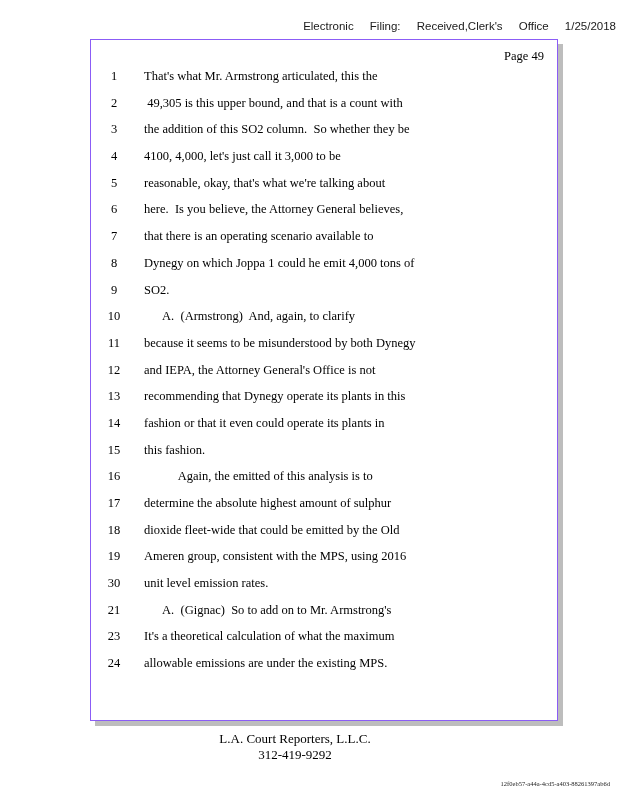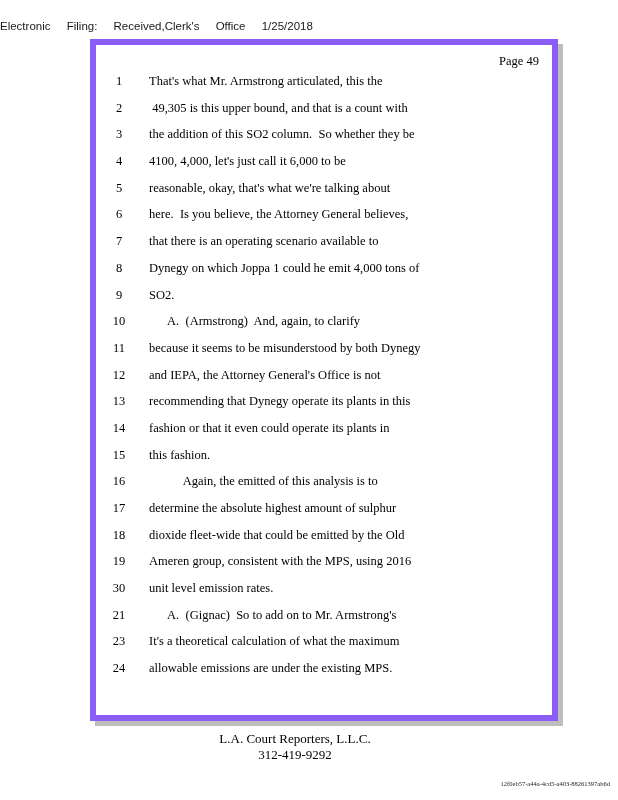--- a/index.html
+++ b/index.html
@@ -7,37 +7,37 @@
   body {
     position: relative;
     background: #ffffff;
     font-family: "Liberation Serif", serif;
     color: #000;
     overflow: hidden;
   }
   .filing-header {
     position: absolute;
     top: 20px;
-    left: 0;
+    left: 16px;
     width: 600px;
-    text-align: left;
+    text-align: right;
     font-family: "Liberation Sans", sans-serif;
     font-size: 11.5px;
     color: #1a1a1a;
     word-spacing: 13px;
     white-space: pre;
   }
   .page-box {
     position: absolute;
     left: 90px;
     top: 39px;
     width: 468px;
     height: 682px;
     background: #ffffff;
-    border: 6px solid #8b5cf6;
+    border: 1px solid #8b5cf6;
     box-shadow: 5px 5px 0 #bdbdbd;
   }
   .page-number {
     position: absolute;
     top: 9px;
     right: 13px;
     font-size: 12.5px;
   }
   .transcript {
     position: absolute;
@@ -97,21 +97,21 @@
       <div class="t-row">
         <span class="t-num">2</span>
         <span class="t-text"> 49,305 is this upper bound, and that is a count with</span>
       </div>
       <div class="t-row">
         <span class="t-num">3</span>
         <span class="t-text">the addition of this SO2 column.  So whether they be</span>
       </div>
       <div class="t-row">
         <span class="t-num">4</span>
-        <span class="t-text">4100, 4,000, let's just call it 6,000 to be</span>
+        <span class="t-text">4100, 4,000, let's just call it 3,000 to be</span>
       </div>
       <div class="t-row">
         <span class="t-num">5</span>
         <span class="t-text">reasonable, okay, that's what we're talking about</span>
       </div>
       <div class="t-row">
         <span class="t-num">6</span>
         <span class="t-text">here.  Is you believe, the Attorney General believes,</span>
       </div>
       <div class="t-row">

